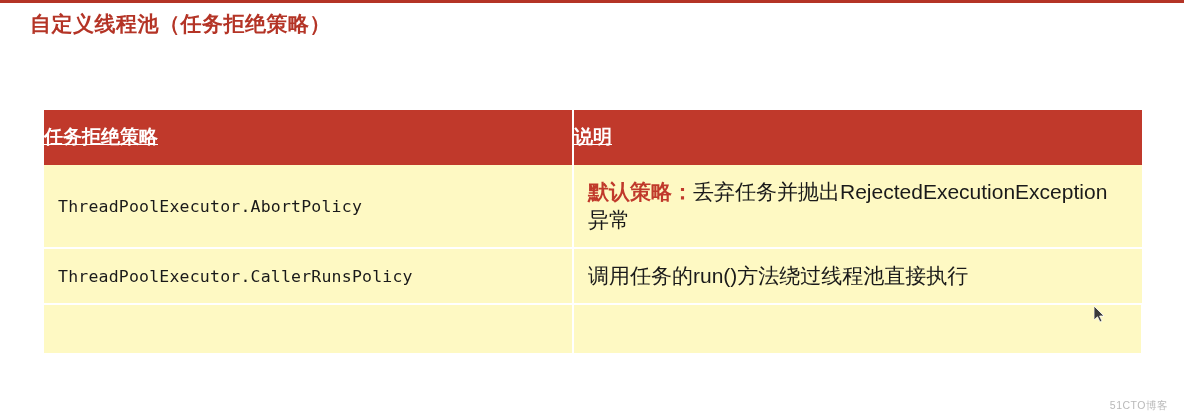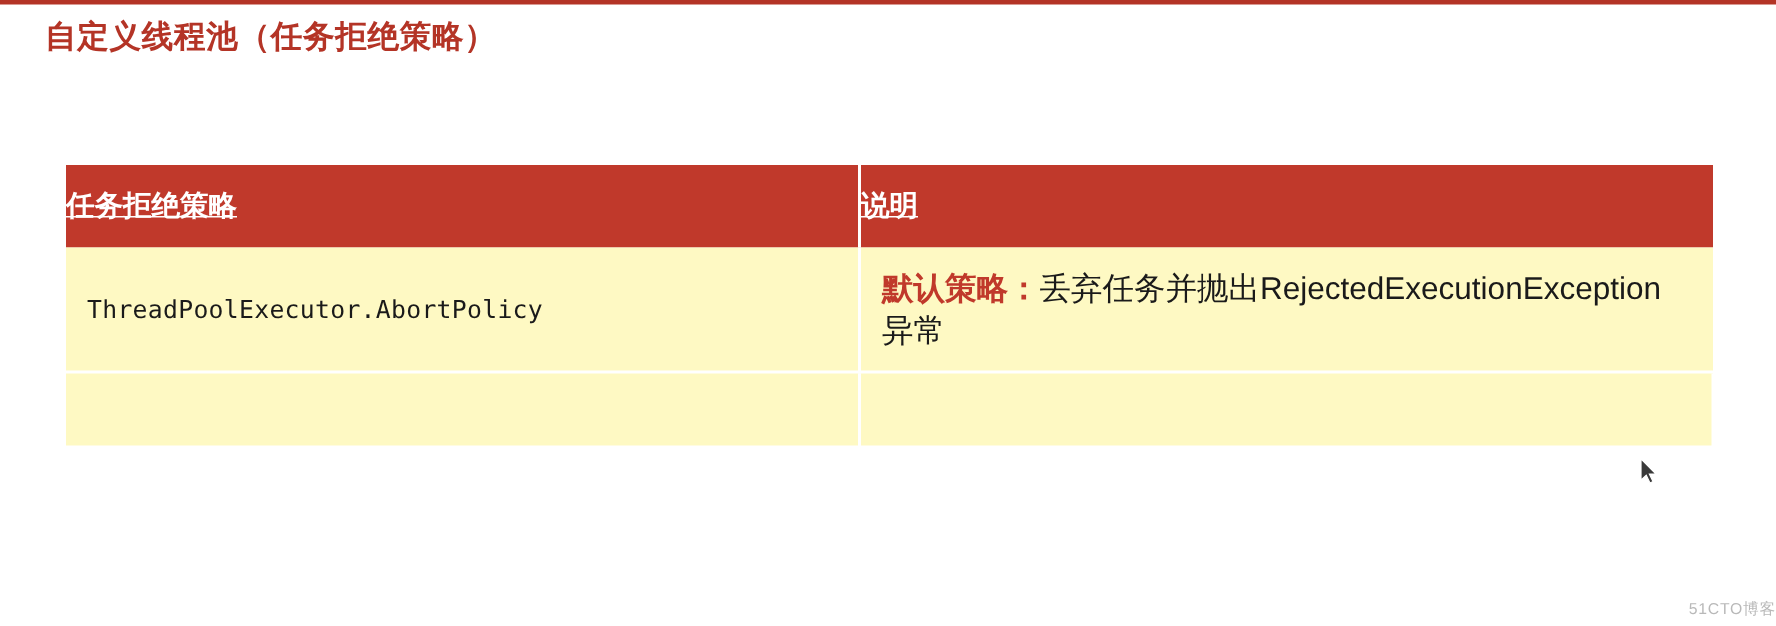--- a/index.html
+++ b/index.html
@@ -92,21 +92,21 @@
   .cursor {
     position: absolute;
     left: 1094px;
     top: 306px;
     width: 12px;
     height: 18px;
     pointer-events: none;
   }
   .watermark {
     position: absolute;
-    right: 0;
+    right: 16px;
     bottom: 4px;
     font-size: 10.5px;
     color: #b9b9b9;
     letter-spacing: 0.5px;
     white-space: nowrap;
   }
 </style>
 </head>
 <body>
 
@@ -120,20 +120,24 @@
       <tr>
         <th class="col-left">任务拒绝策略</th>
         <th class="col-right">说明</th>
       </tr>
     </thead>
     <tbody>
       <tr>
         <td class="cell-name">ThreadPoolExecutor.AbortPolicy</td>
         <td class="cell-desc"><span class="desc-lead">默认策略：</span><span>丢弃任务并抛出RejectedExecutionException异常</span></td>
       </tr>
+      <tr>
+        <td class="cell-name">ThreadPoolExecutor.CallerRunsPolicy</td>
+        <td class="cell-desc"><span class="desc-lead"></span><span>调用任务的run()方法绕过线程池直接执行</span></td>
+      </tr>
       <tr class="filler-row">
         <td></td>
         <td></td>
       </tr>
     </tbody>
   </table>
 </div>
 
 <svg class="cursor" viewBox="0 0 12 18" xmlns="http://www.w3.org/2000/svg">
   <polygon points="0,0 0,14 3.5,10.8 6,16 8,15 5.6,10 10,10" fill="#3a3a3a" stroke="#ffffff" stroke-width="0.8"></polygon>

